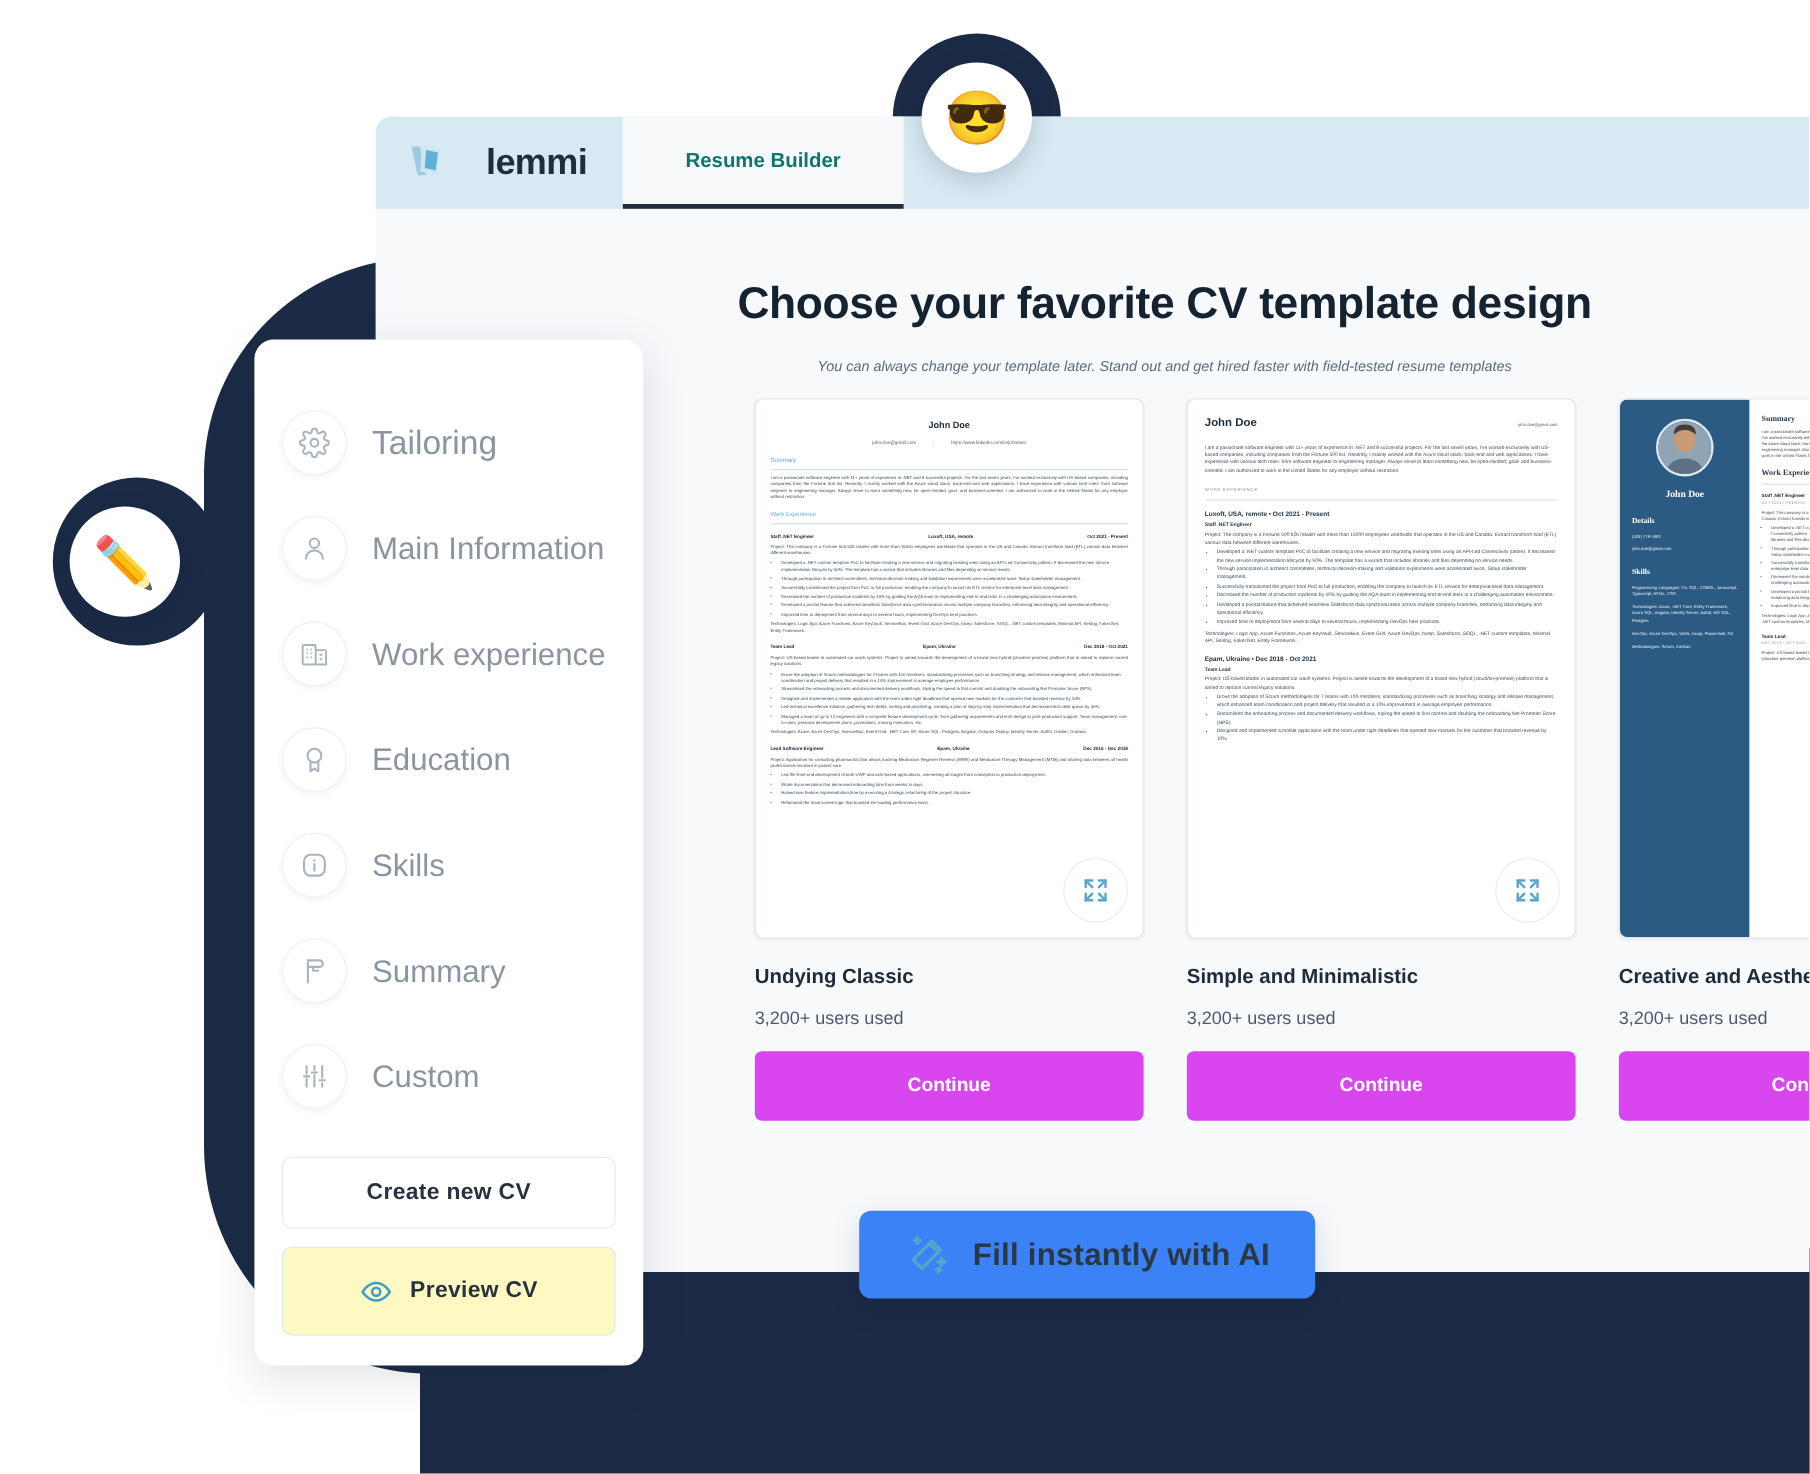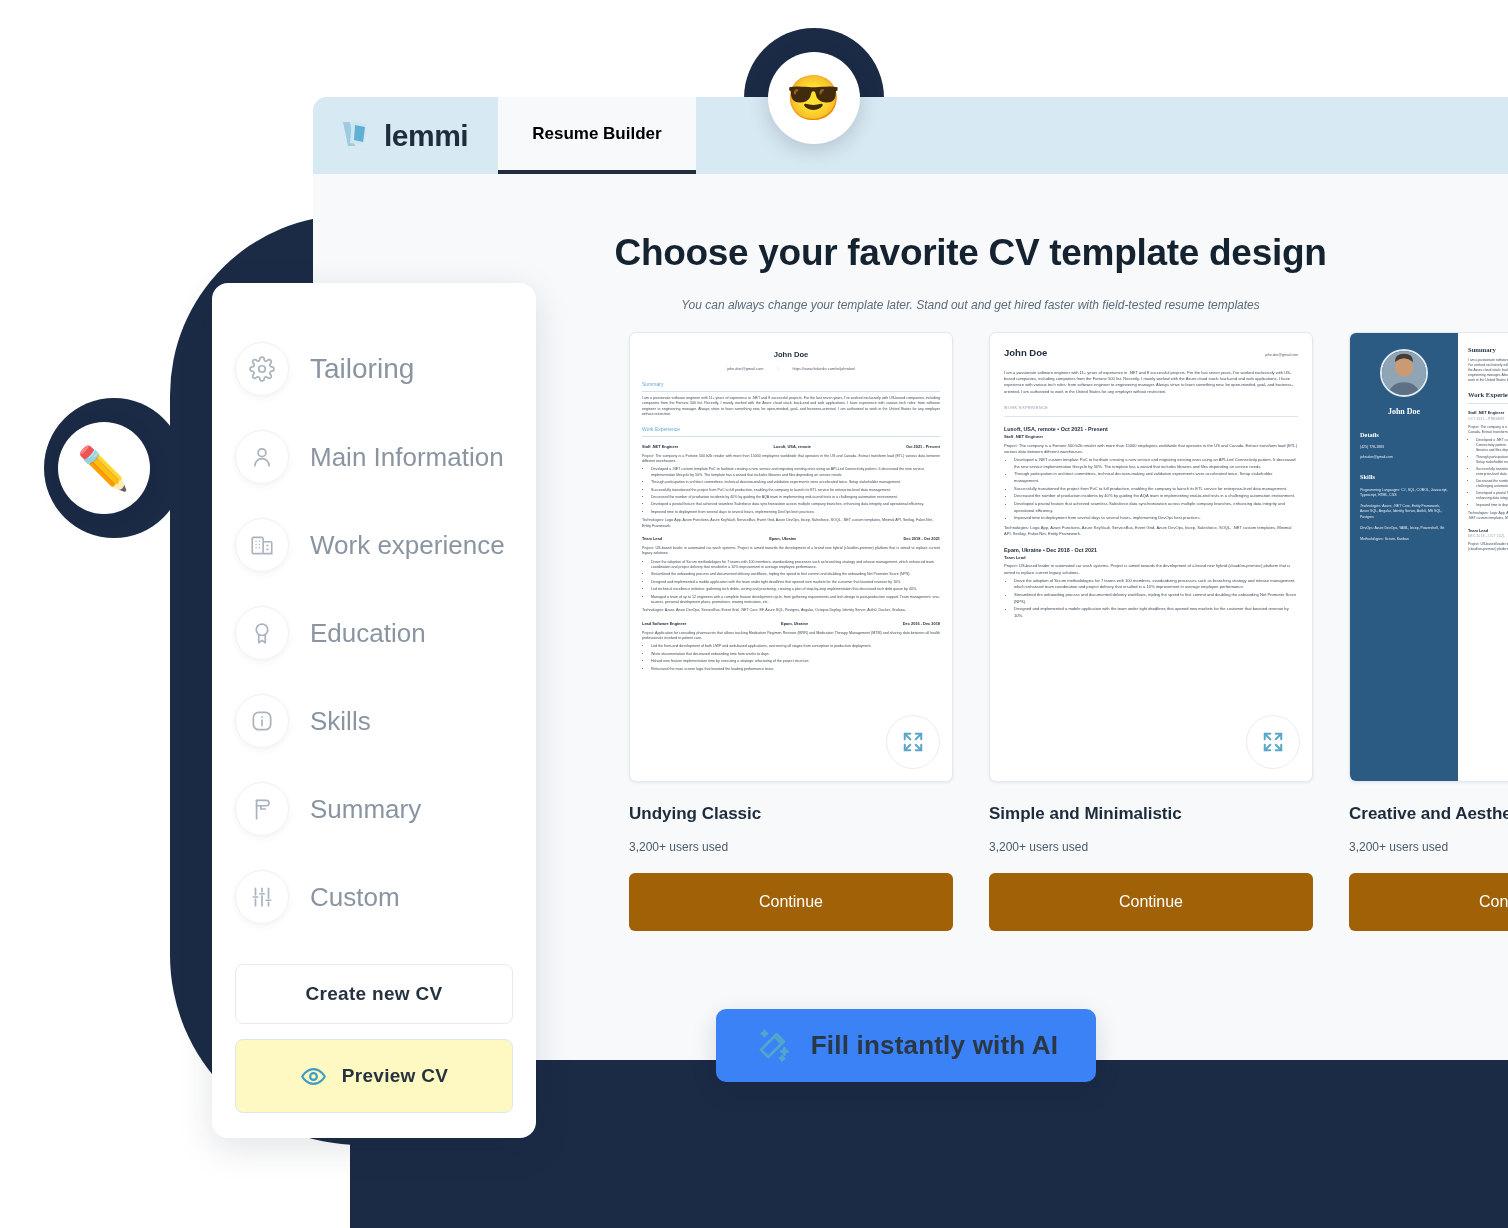--- a/index.html
+++ b/index.html
@@ -42,34 +42,34 @@
   }
 
   .app-header {
     height: 77px;
     background: #d7e9f2;
     display: flex;
     align-items: stretch;
     position: relative;
   }
   .logo-wrap {
-    display: flex; align-items: center; gap: 7px;
+    display: flex; align-items: center; gap: 28px;
     padding: 0 30px 0 28px;
   }
   .logo-mark { width: 36px; height: 34px; display: block; }
   .logo-text {
     font-size: 30px; font-weight: 700; color: #1f2d3d;
     letter-spacing: -0.5px;
   }
   .tab-active {
     background: #f7f9fb;
     display: flex; align-items: center;
-    padding: 0 34px;
+    padding: 0 52px;
     border-bottom: 4px solid #1f2d3d;
-    font-size: 17px; font-weight: 600; color: #000000;
+    font-size: 17px; font-weight: 600; color: #0f766e;
   }
 
   .app-body { padding: 58px 0 0 0; }
 
   .page-title {
     text-align: center;
     font-size: 37px;
     font-weight: 700;
     color: #15222f;
     letter-spacing: -0.3px;
@@ -109,28 +109,28 @@
     width: 54px; height: 54px; border-radius: 50%;
     background: #fff; border: 1px solid #e8edf1;
     display: flex; align-items: center; justify-content: center;
     z-index: 4;
   }
   .card-name {
     font-size: 17px; font-weight: 700; color: #1d2b3a;
     margin-top: 22px;
   }
   .card-users {
-    font-size: 12px; color: #4d5c6b; margin-top: 16px;
+    font-size: 15px; color: #4d5c6b; margin-top: 16px;
   }
   .btn-continue {
     margin-top: 19px;
     width: 100%; height: 58px;
-    background: #a16207;
+    background: #d946ef;
     border: none; border-radius: 6px;
-    color: #fff; font-size: 16px; font-weight: 400;
+    color: #fff; font-size: 16px; font-weight: 700;
     font-family: "Liberation Sans", sans-serif;
     cursor: pointer;
   }
 
   
   .cv { padding: 10px 12px; font-size: 3.6px; line-height: 1.5; color: #3e4a56;
         font-family: "Liberation Sans", sans-serif; }
   .cv1-name { text-align: center; font-size: 7.6px; font-weight: 700; color: #1d2b3a; margin-top: 6px;}
   .cv1-contact { text-align:center; font-size: 3.9px; color:#55626f; margin-top: 6px; }
   .cv1-contact span { padding: 0 7px; }

